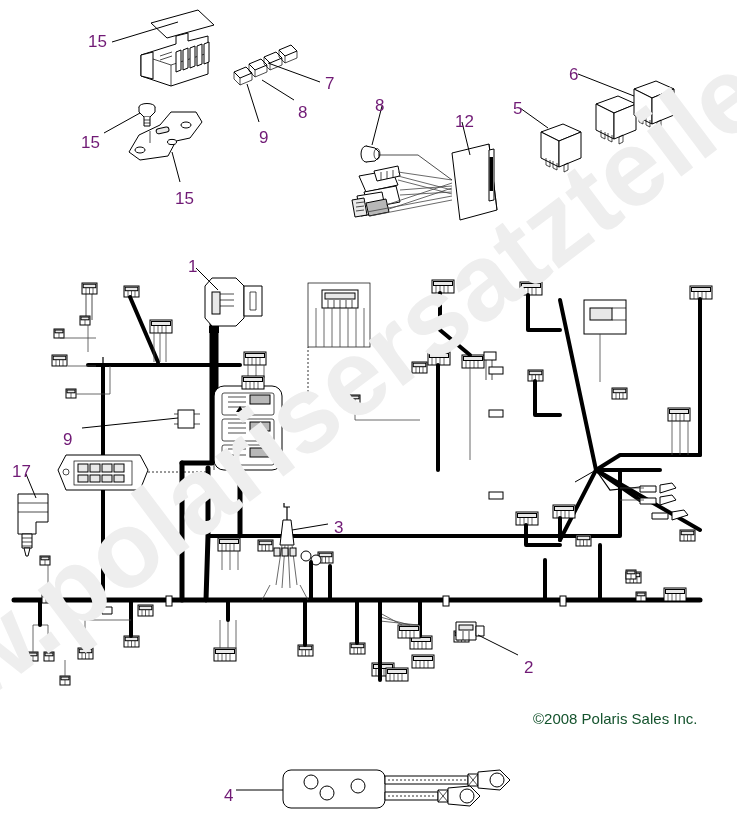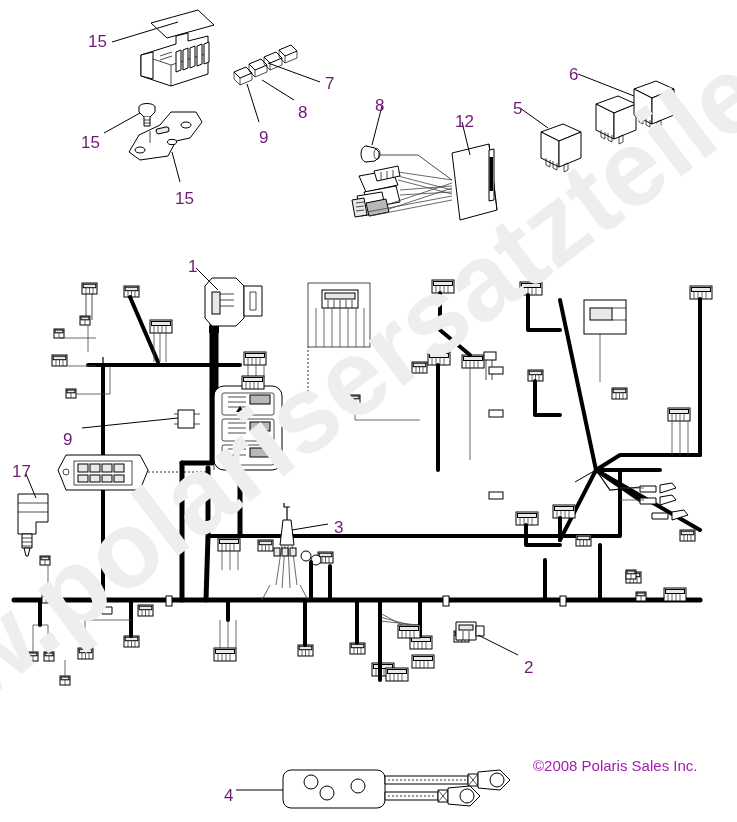--- a/index.html
+++ b/index.html
@@ -2,21 +2,21 @@
 <html><head>
 <meta charset="utf-8">
 <title>Polaris Wiring Harness Parts Diagram</title>
 <style>
   html,body{margin:0;padding:0;background:#ffffff;}
   body{font-family:"Liberation Sans","DejaVu Sans",sans-serif;}
   #page{position:relative;width:737px;height:822px;background:#ffffff;overflow:hidden;}
   #art{position:absolute;left:0;top:0;width:737px;height:822px;}
   .callout{position:absolute;font-family:"Liberation Sans",sans-serif;font-size:17px;color:#701a75;
            line-height:1;white-space:nowrap;text-align:right;}
-  #copyright{position:absolute;font-family:"Liberation Sans",sans-serif;font-size:15px;color:#a21caf;white-space:nowrap;margin-top:47px;}
+  #copyright{position:absolute;font-family:"Liberation Sans",sans-serif;font-size:15px;color:#14532d;white-space:nowrap;}
   #watermark{position:absolute;left:0;top:0;width:737px;height:822px;pointer-events:none;}
 </style>
 </head>
 <body>
 
 <div id="page">
 
   <svg id="art" viewBox="0 0 737 822">
     <defs>
       <style>

